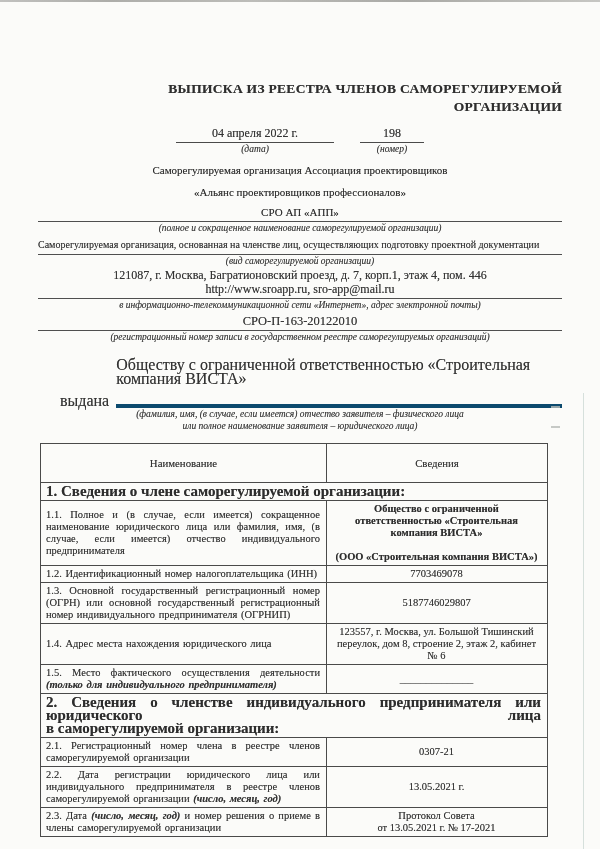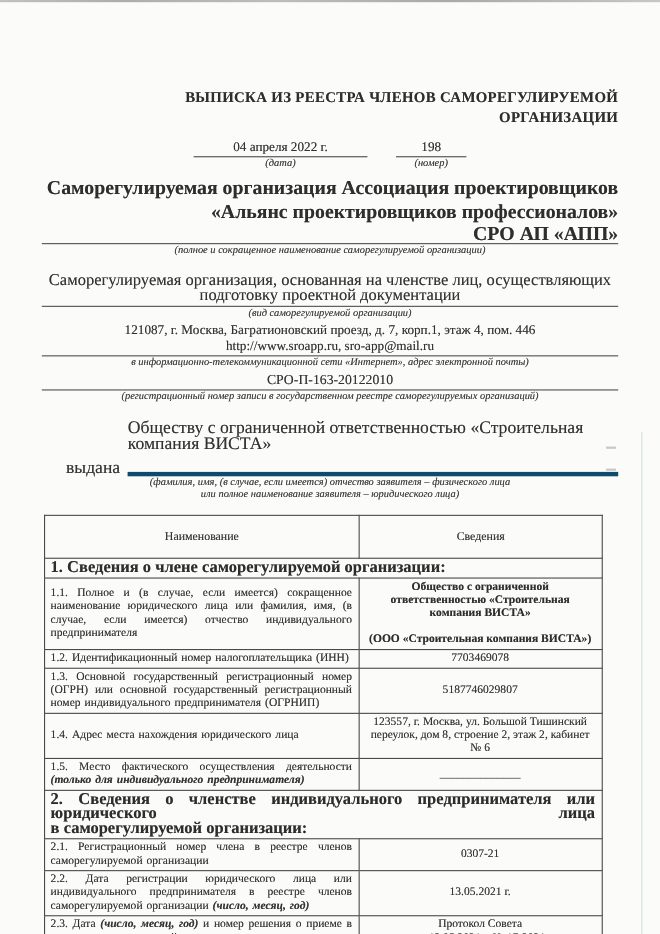--- a/index.html
+++ b/index.html
@@ -30,28 +30,28 @@
   .doc-title span { display: block; }
 
   .issue-row { margin-top: 10px; display: flex; justify-content: center; gap: 26px; }
   .issue-field { text-align: center; }
   .issue-value { font-size: 12px; border-bottom: 1px solid #4a4a4a; padding: 0 4px 1px; }
   .issue-date-field .issue-value { min-width: 158px; }
   .issue-number-field .issue-value { min-width: 64px; }
   .caption { font-size: 9.5px; font-style: italic; color: #3a3a3a; text-align: center;
     line-height: 9.5px; margin-top: 2px; }
 
-  .org-line { text-align: right; font-weight: bold; font-size: 18px; line-height: 13px; color: #2e2e2e; }
+  .org-line { text-align: center; font-weight: normal; font-size: 11px; line-height: 13px; color: #2e2e2e; }
   .org1 { margin-top: 8px; line-height: 14px; }
   .org2 { margin-top: 9px; }
   .org3 { margin-top: 7px; }
 
   .rule { border-top: 1px solid #4f4f4f; height: 0; margin-top: 2px; }
   .body-line { text-align: center; font-size: 12px; line-height: 14px; }
-  .type-line { text-align: center; font-size: 15px; line-height: 13.5px; margin-top: 16px; }
+  .type-line { text-align: left; font-size: 10px; line-height: 13.5px; margin-top: 5px; }
   .reg-line { text-align: center; font-size: 12.5px; line-height: 14px; margin-top: 3px; }
 
   .recipient-row { margin-top: 16px; display: flex; align-items: flex-end; font-size: 16px; }
   .recipient-prefix { margin-left: 22px; padding-right: 7px; line-height: 14px; }
   .recipient-name { flex: 1; text-align: left; border-bottom: 4px solid #0c4a6e;
     line-height: 14px; padding-bottom: 18px; }
 
   table.reg-table { margin: 12px 0 0 2px; width: 508px; border-collapse: collapse;
     font-size: 10.5px; line-height: 12px; color: #333; table-layout: fixed; }
   .reg-table td, .reg-table th { border: 1px solid #4a4a4a; padding: 2px 6px 2px 5px;

